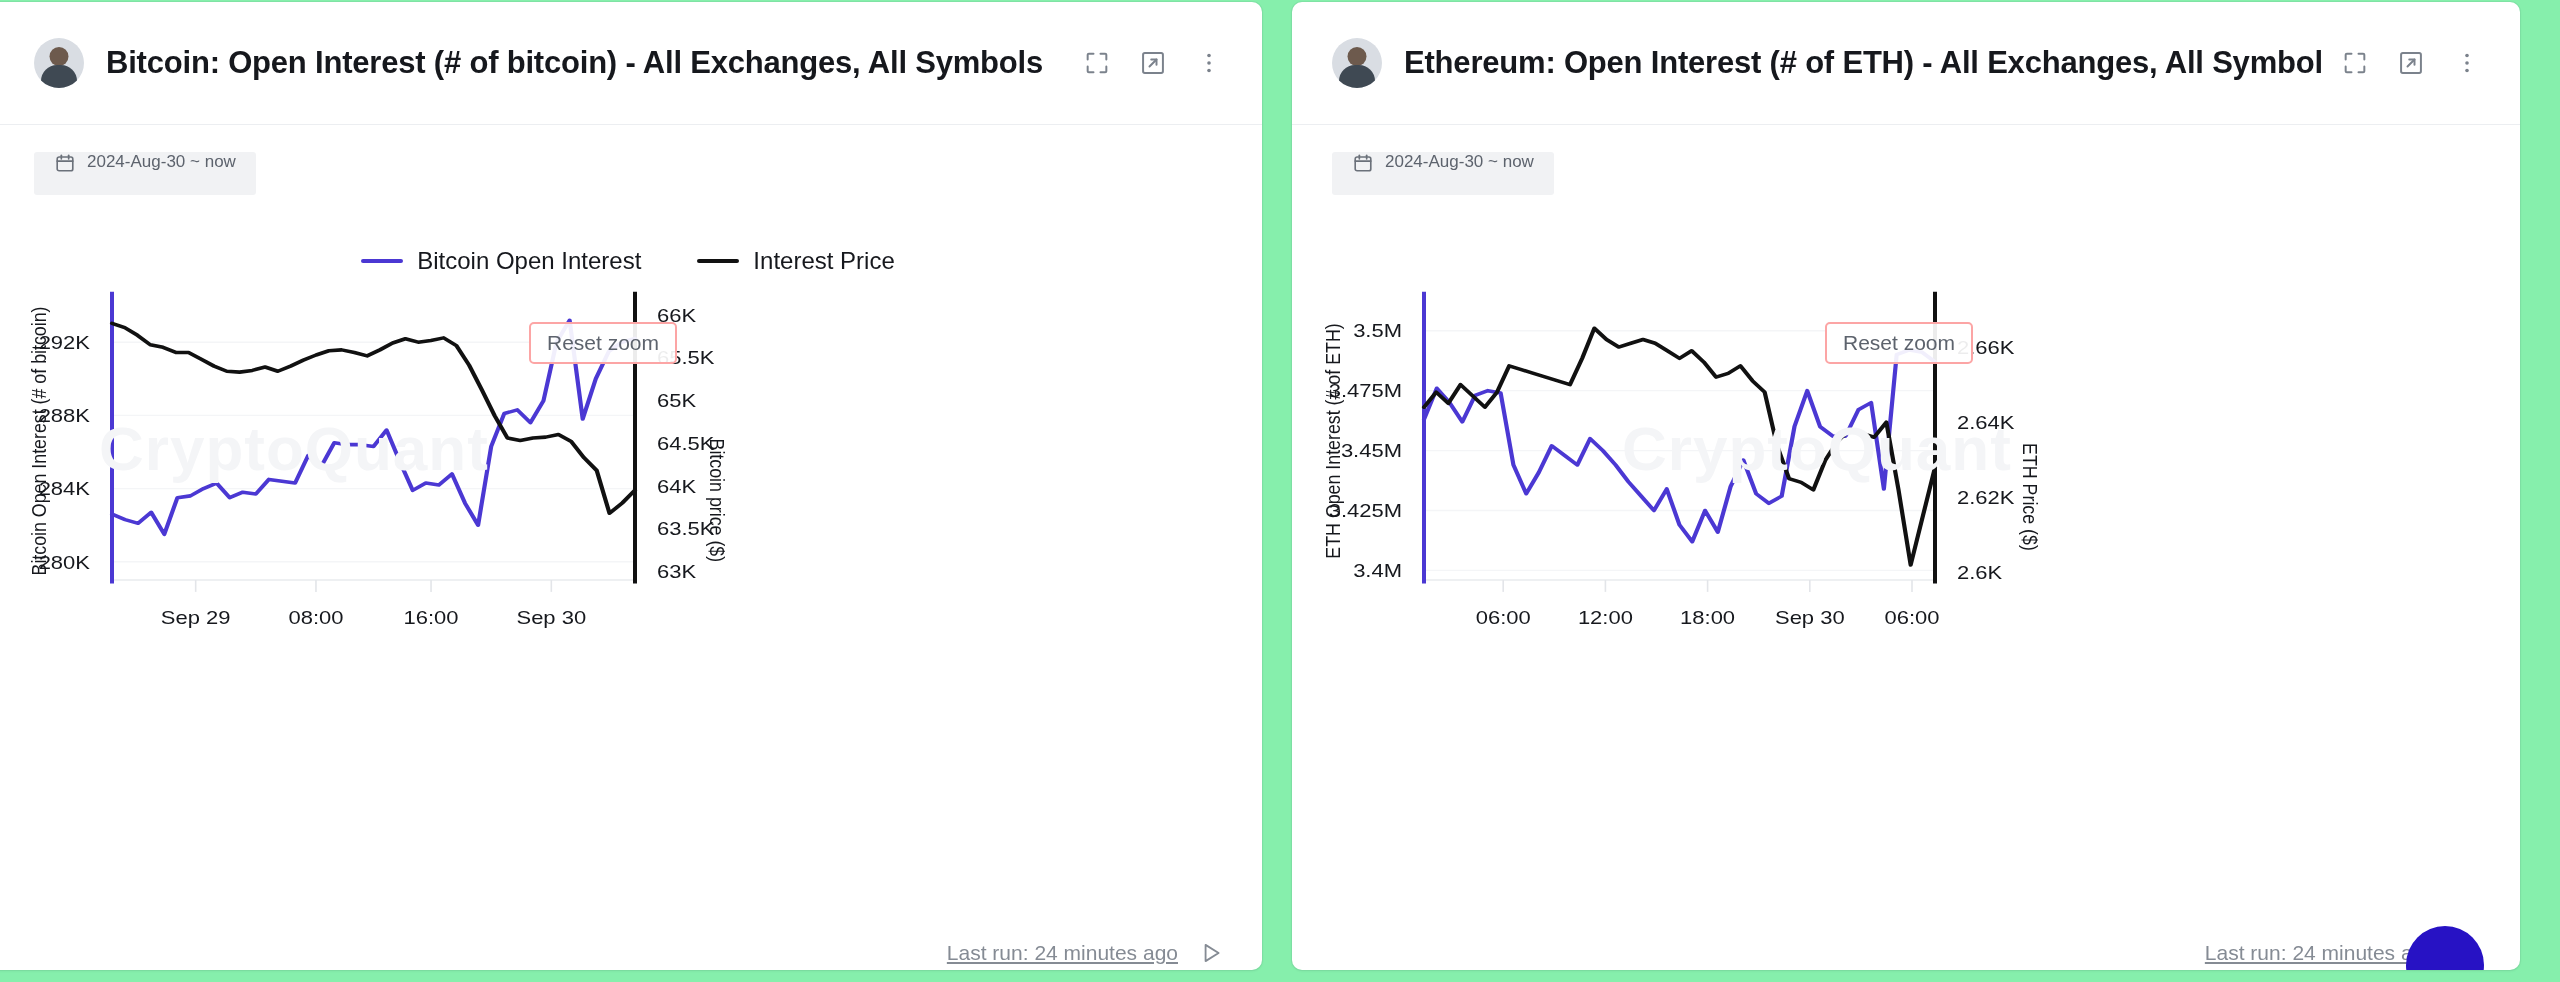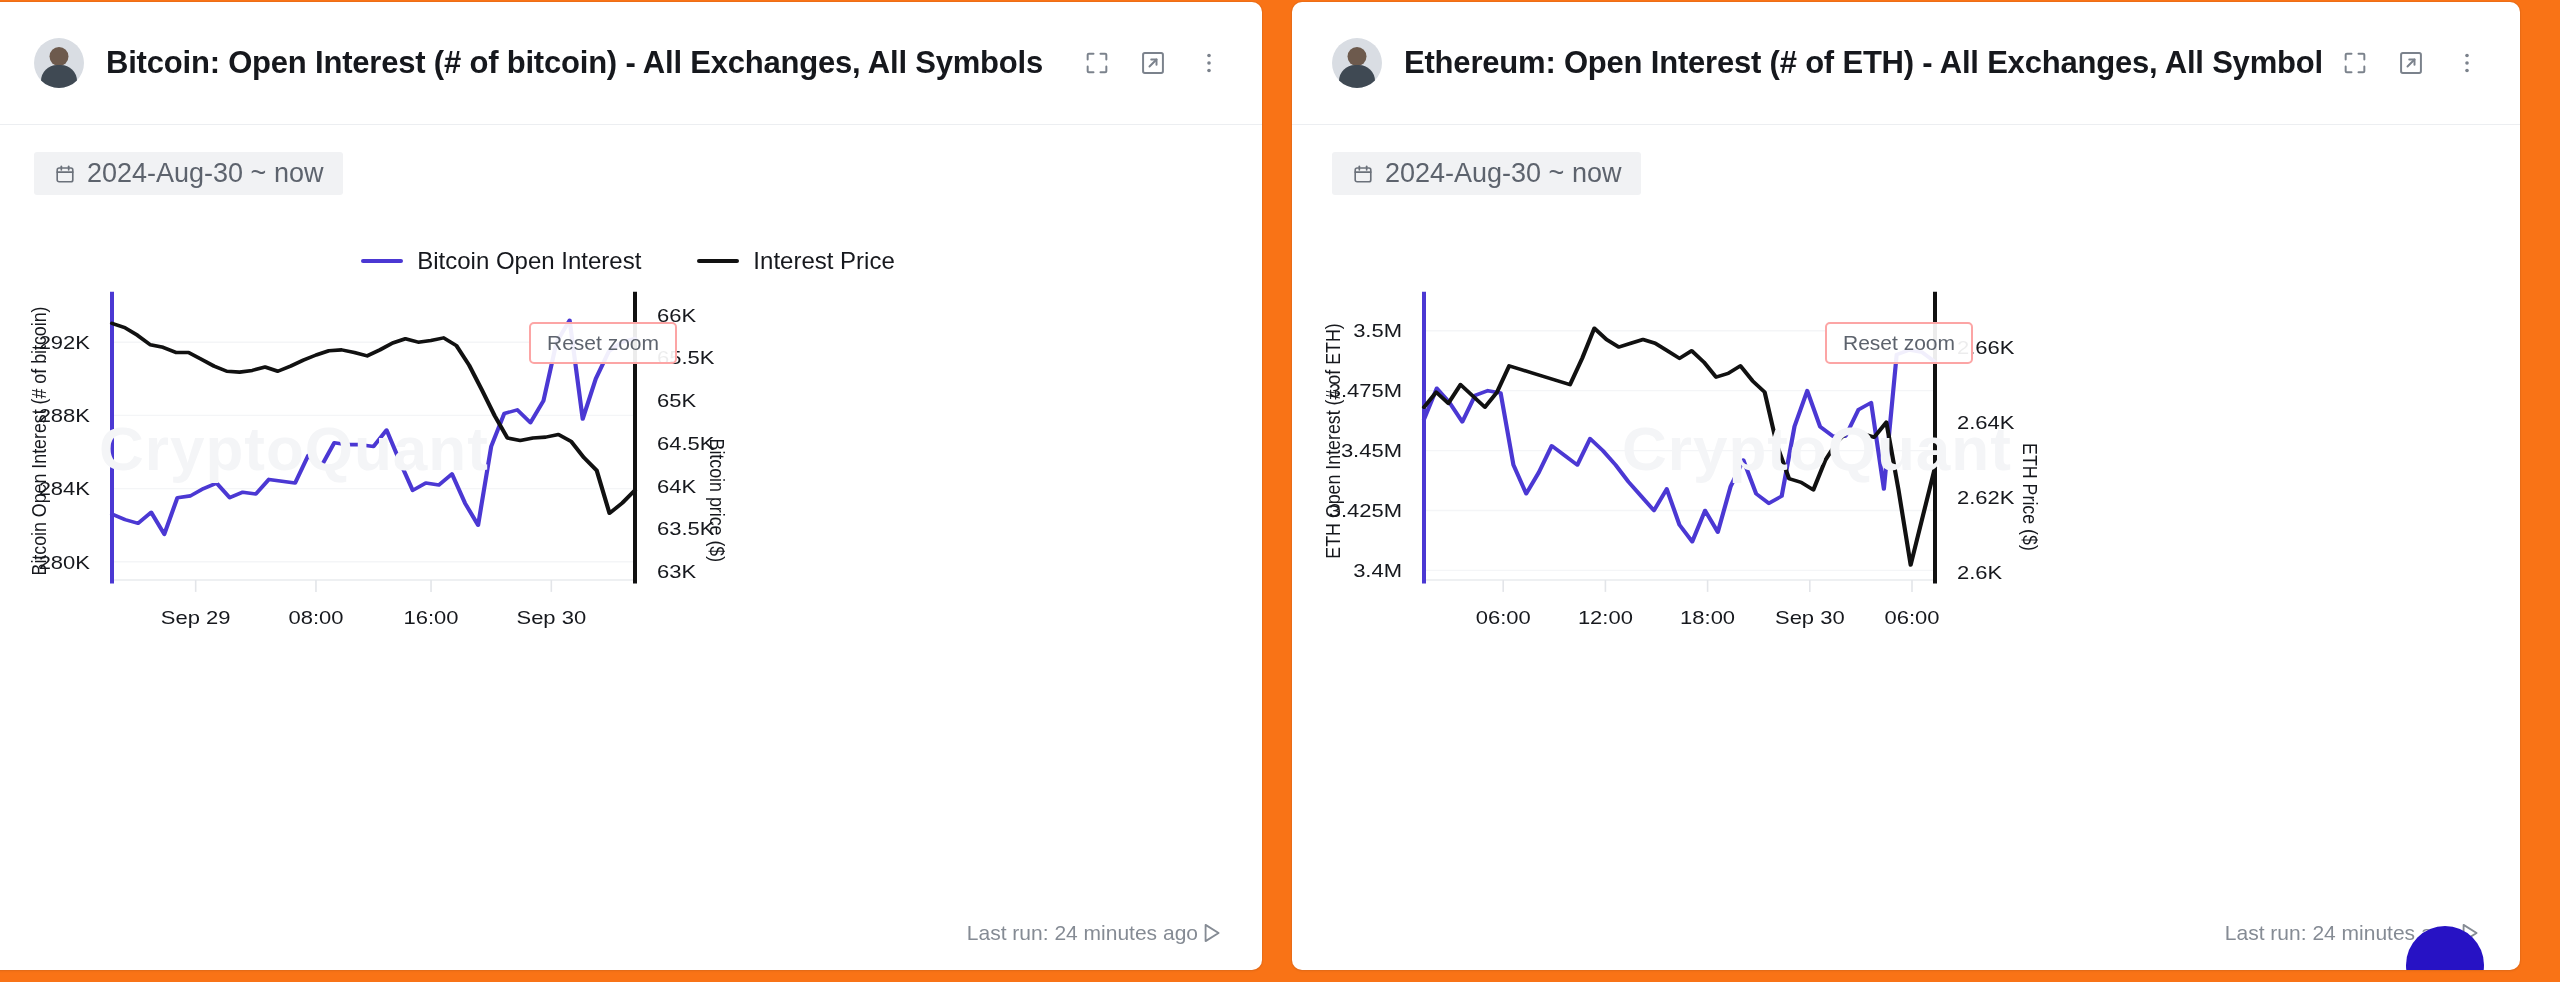--- a/index.html
+++ b/index.html
@@ -8,21 +8,21 @@
     background: #f2f3f5;
     font-family: "Liberation Sans", sans-serif;
     overflow: hidden;
   }
   .page {
     position: relative;
     width: 2560px; height: 982px;
     display: flex;
     gap: 30px;
     padding: 0 0 0 0;
-    background: #f97316;
+    background: #86efac;
   }
 
   
   .card {
     position: relative;
     background: #ffffff;
     height: 968px;
     margin-top: 2px;
     border-radius: 10px;
     box-shadow: 0 1px 3px rgba(16,24,40,.07), 0 0 0 1px rgba(16,24,40,.045);
@@ -92,26 +92,25 @@
     position: relative;
     flex: 1 1 auto;
     padding: 0;
   }
 
   .date-chip {
     position: absolute;
     left: 40px; top: 27px;
     height: 43px;
     display: inline-flex;
-    align-items: center;
     gap: 11px;
     padding: 0 20px;
     background: #f1f2f4;
     border-radius: 3px;
-    font-size: 27px;
+    font-size: 17px;
     color: #5d636d;
     cursor: pointer;
     white-space: nowrap;
   }
   .date-chip svg { display:block; }
 
   
   .legend {
     position: absolute;
     top: 122px;
@@ -161,26 +160,28 @@
     border: 2px solid #fca5a5;
     border-radius: 5px;
     font-size: 21px;
     color: #5d636d;
     cursor: pointer;
     white-space: nowrap;
   }
 
   .footer {
     position: absolute;
-    right: 38px; bottom: 24px;
+    right: 38px; bottom: 4px;
     display: flex;
     align-items: center;
+    gap: 20px;
     font-size: 21px;
     color: #858b94;
     white-space: nowrap;
+    text-decoration: underline;
   }
   .footer .play { cursor: pointer; display:flex; align-items:center; }
   .footer .play svg { display:block; }
 
   .fab {
     position: absolute;
     right: 36px; bottom: -34px;
     width: 78px; height: 78px;
     border-radius: 50%;
     background: #2712c4;

